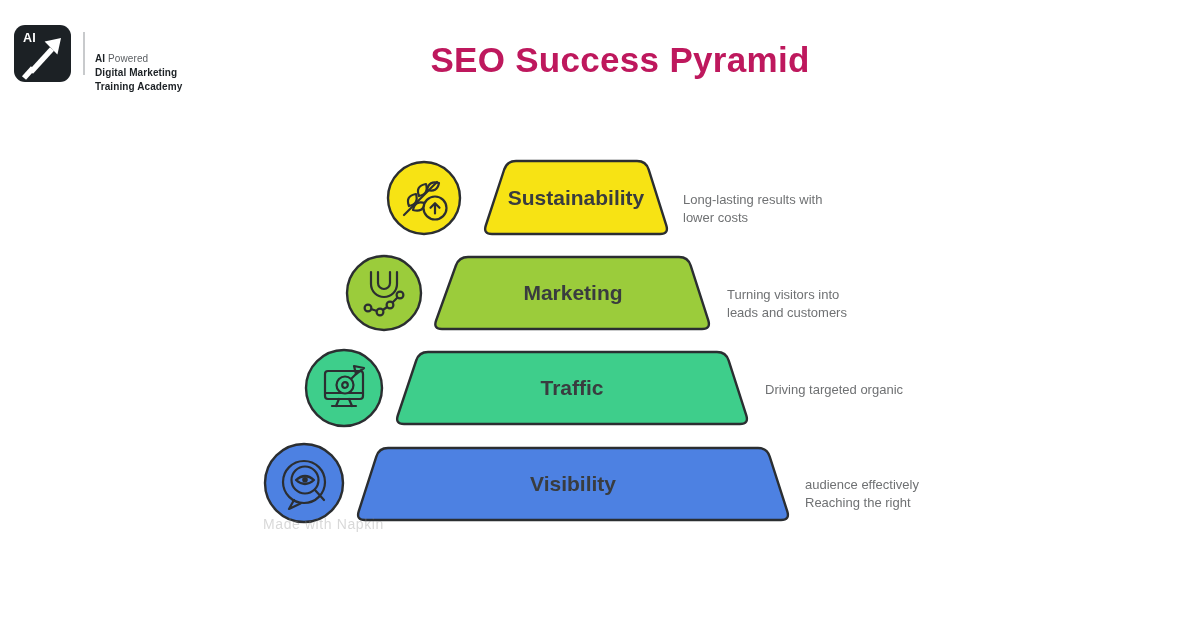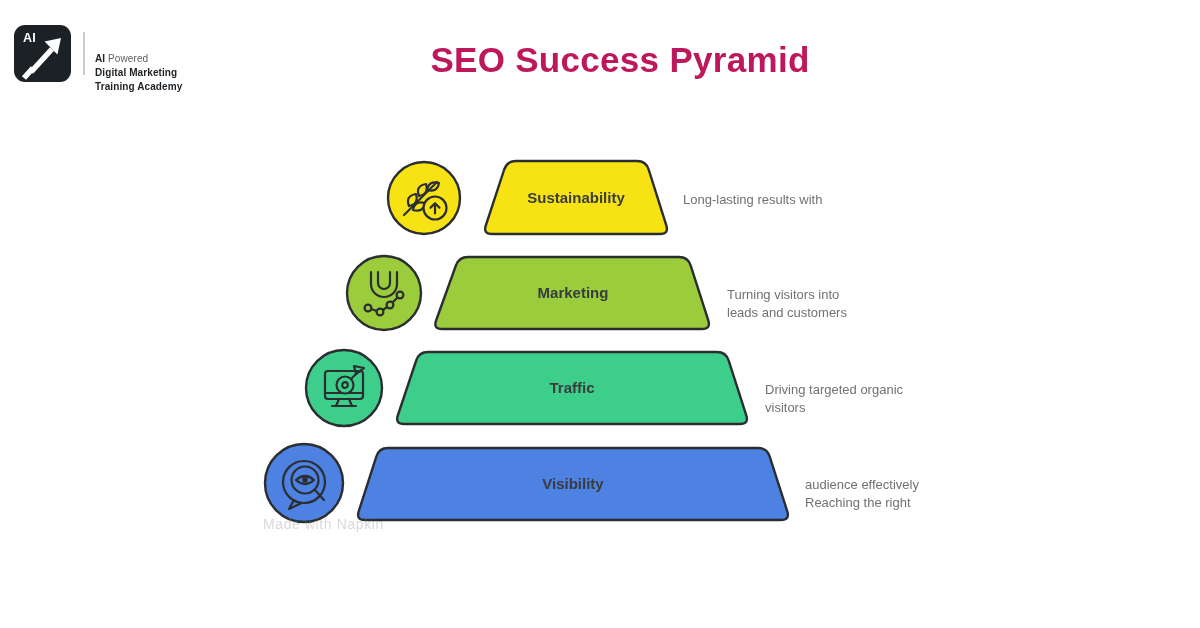--- a/index.html
+++ b/index.html
@@ -16,21 +16,21 @@
   .logo-ai{position:absolute;left:9px;top:6px;color:#ffffff;font-size:12.5px;font-weight:bold;letter-spacing:.3px;}
   .logo-divider{width:2px;height:43px;background:#c8cacc;margin:0 10px 0 12px;flex:none;}
   .logo-text{font-size:10px;line-height:14px;color:#1c2125;font-weight:bold;letter-spacing:.1px;margin-top:40px;}
   .logo-text .light{color:#5a5e62;font-weight:normal;}
 
   
   #pyr{position:absolute;left:0;top:0;}
 
   
   .lvl-label{position:absolute;width:320px;text-align:center;font-weight:bold;
-             font-size:15px;color:#393c3f;line-height:22px;}
+             font-size:21px;color:#393c3f;line-height:22px;}
   .lab0{left:416px;top:187px;}
   .lab1{left:413px;top:282px;}
   .lab2{left:412px;top:377px;}
   .lab3{left:413px;top:473px;}
 
   
   .lvl-desc{position:absolute;font-size:13px;color:#6f7173;line-height:17.5px;width:220px;}
   .des0{left:683px;top:191px;}
   .des1{left:727px;top:286px;}
   .des2{left:765px;top:381px;}
@@ -116,28 +116,28 @@
     </g>
   </svg>
 
   <div class="lvl-label lab0">Sustainability</div>
   <div class="lvl-label lab1">Marketing</div>
   <div class="lvl-label lab2">Traffic</div>
   <div class="lvl-label lab3">Visibility</div>
 
   <div class="lvl-desc des0">
     <div>Long-lasting results with</div>
+    <div>lower costs</div>
   </div>
   <div class="lvl-desc des1">
     <div>Turning visitors into</div>
     <div>leads and customers</div>
   </div>
   <div class="lvl-desc des2">
     <div>Driving targeted organic</div>
-    <div>visitors</div>
   </div>
   <div class="lvl-desc des3">
     <div>audience effectively</div>
     <div>Reaching the right</div>
   </div>
 
   <div class="watermark">Made with Napkin</div>
 
 </div>
 

